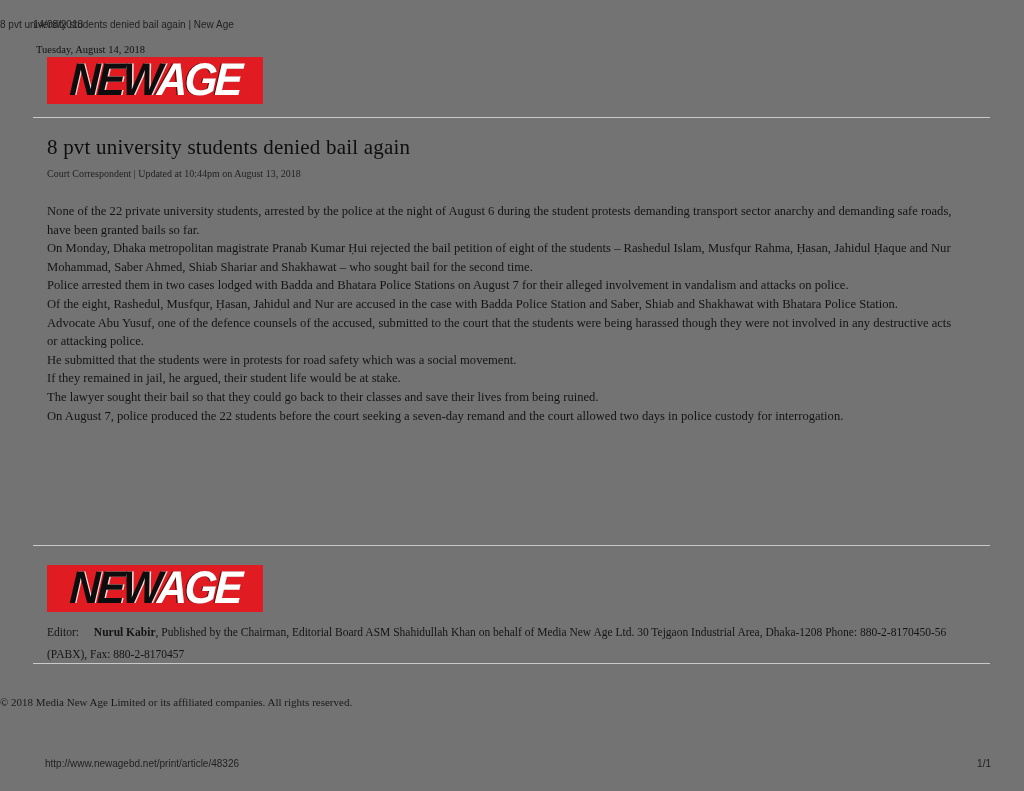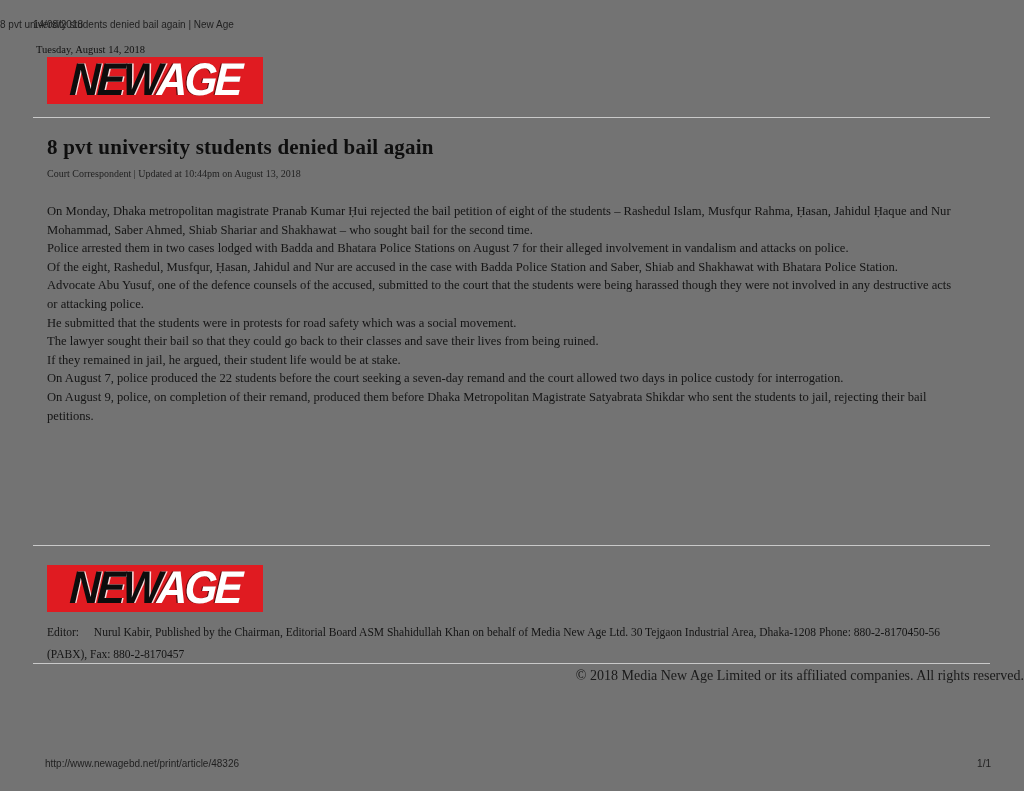--- a/index.html
+++ b/index.html
@@ -51,43 +51,43 @@
     position:absolute; left:33px; right:34px; height:0;
     border-top:1px solid #c9c9c9;
   }
   .rule-1 { top:117px; }
   .rule-2 { top:545px; }
   .rule-3 { top:663px; }
 
   
   .headline {
     position:absolute; left:47px; top:135px; right:60px;
-    font-size:21px; font-weight:700; color:#0e0e0e;
+    font-size:21px; font-weight:400; color:#0e0e0e;
     letter-spacing:0.2px;
   }
   .byline {
     position:absolute; left:47px; top:168px;
     font-size:10px; color:#222;
   }
   .article-body {
     position:absolute; left:47px; top:202px; width:908px;
     font-size:12.6px; line-height:18.6px; color:#141414;
     text-align:left;
   }
   .article-body p { margin:0; }
 
   
   .editor-line {
     position:absolute; left:47px; top:621px; width:908px;
     font-size:11.5px; line-height:22px; color:#141414;
   }
-  .editor-name { font-weight:400;padding-left:12px; }
+  .editor-name { font-weight:700;padding-left:12px; }
   .copyright {
-    position:absolute; left:0; right:0; top:668px;
-    text-align:right; font-size:14px; color:#1a1a1a;
+    position:absolute; left:0; right:0; top:696px;
+    text-align:left; font-size:11px; color:#1a1a1a;
   }
 </style>
 </head>
 <body>
 
 <div class="page">
 
   <div class="print-hf ph-date">14/08/2018</div>
   <div class="print-hf ph-title">8 pvt university students denied bail again | New Age</div>
 
@@ -96,29 +96,29 @@
   <div class="logo logo-1">
     <div class="logo-text"><span class="logo-new">NEW</span><span class="logo-age">AGE</span></div>
   </div>
 
   <div class="rule rule-1"></div>
 
   <h1 class="headline">8 pvt university students denied bail again</h1>
   <div class="byline">Court Correspondent | Updated at 10:44pm on August 13, 2018</div>
 
   <div class="article-body">
+    <p>None of the 22 private university students, arrested by the police at the night of August 6 during the student protests demanding transport sector anarchy and demanding safe roads, have been granted bails so far.</p>
     <p>On Monday, Dhaka metropolitan magistrate Pranab Kumar Ḥui rejected the bail petition of eight of the students – Rashedul Islam, Musfqur Rahma, Ḥasan, Jahidul Ḥaque and Nur Mohammad, Saber Ahmed, Shiab Shariar and Shakhawat – who sought bail for the second time.</p>
     <p>Police arrested them in two cases lodged with Badda and Bhatara Police Stations on August 7 for their alleged involvement in vandalism and attacks on police.</p>
     <p>Of the eight, Rashedul, Musfqur, Ḥasan, Jahidul and Nur are accused in the case with Badda Police Station and Saber, Shiab and Shakhawat with Bhatara Police Station.</p>
     <p>Advocate Abu Yusuf, one of the defence counsels of the accused, submitted to the court that the students were being harassed though they were not involved in any destructive acts or attacking police.</p>
     <p>He submitted that the students were in protests for road safety which was a social movement.</p>
+    <p>If they remained in jail, he argued, their student life would be at stake.</p>
     <p>The lawyer sought their bail so that they could go back to their classes and save their lives from being ruined.</p>
-    <p>If they remained in jail, he argued, their student life would be at stake.</p>
     <p>On August 7, police produced the 22 students before the court seeking a seven-day remand and the court allowed two days in police custody for interrogation.</p>
-    <p>On August 9, police, on completion of their remand, produced them before Dhaka Metropolitan Magistrate Satyabrata Shikdar who sent the students to jail, rejecting their bail petitions.</p>
   </div>
 
   <div class="rule rule-2"></div>
 
   <div class="logo logo-2">
     <div class="logo-text"><span class="logo-new">NEW</span><span class="logo-age">AGE</span></div>
   </div>
 
   <div class="editor-line"><span>Editor: </span><span class="editor-name">Nurul Kabir</span><span>, Published by the Chairman, Editorial Board ASM Shahidullah Khan on behalf of Media New Age Ltd. 30 Tejgaon Industrial Area, Dhaka-1208 Phone: 880-2-8170450-56 (PABX), Fax: 880-2-8170457</span></div>
 

